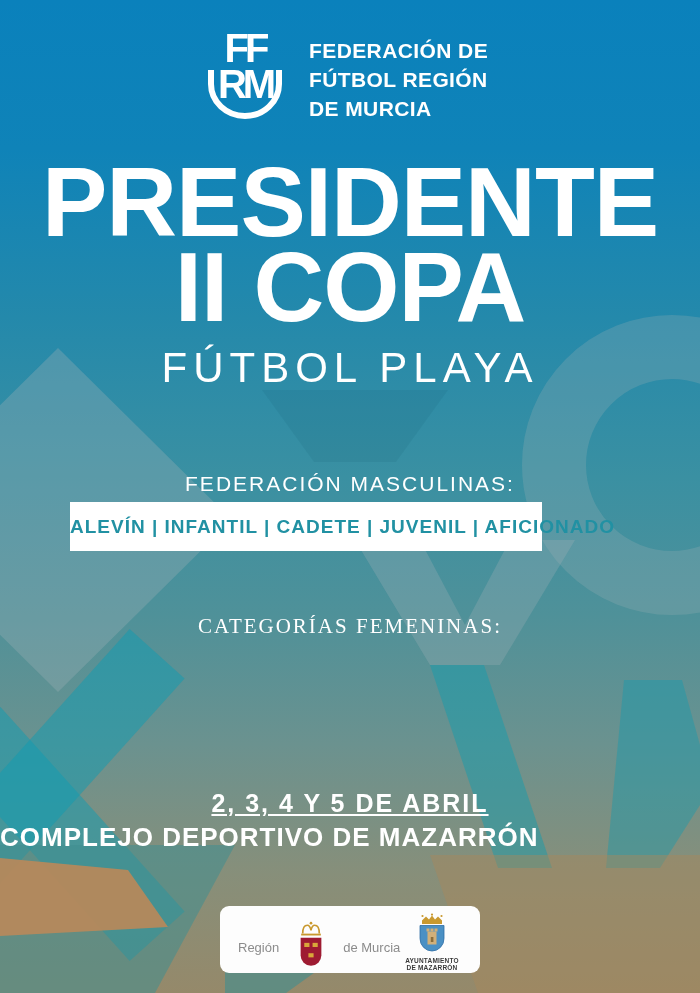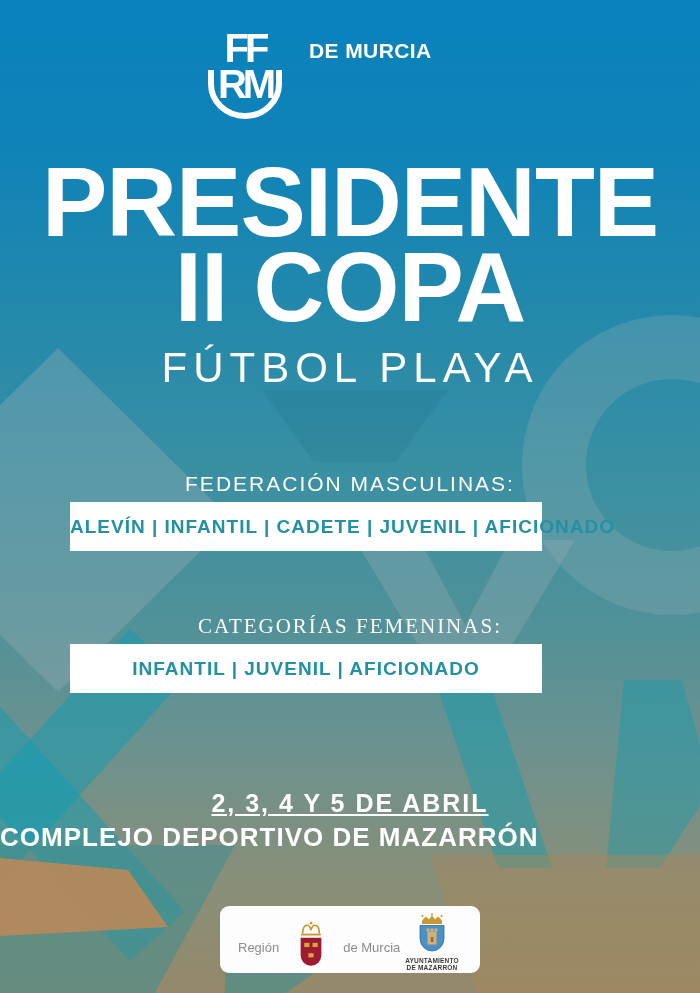--- a/index.html
+++ b/index.html
@@ -92,34 +92,35 @@
     <polygon points="225,960 332,960 286,993 225,993" fill="#3f8e90" fill-opacity="0.60"></polygon>
     <polygon points="430,855 700,855 700,993 478,993" fill="#a8875c" fill-opacity="0.45"></polygon>
   </svg>
 
   <svg class="fed-logo" viewBox="0 0 84 94">
     <text x="42" y="36" text-anchor="middle" font-family="Liberation Sans, sans-serif" font-size="40" font-weight="bold" letter-spacing="-4" fill="#ffffff">FF</text>
     <text x="42" y="72" text-anchor="middle" font-family="Liberation Sans, sans-serif" font-size="40" font-weight="bold" letter-spacing="-4" fill="#ffffff">RM</text>
     <path d="M8,44 V58 A34,32 0 0 0 76,58 V44" stroke="#ffffff" stroke-width="6" fill="none"></path>
   </svg>
   <div class="fed-name">
+    <div>FEDERACIÓN DE</div>
+    <div>FÚTBOL REGIÓN</div>
     <div>DE MURCIA</div>
   </div>
 
   <div class="title">
     <div class="line">PRESIDENTE</div>
     <div class="line">II COPA</div>
   </div>
   <div class="subtitle">FÚTBOL PLAYA</div>
 
   <div class="cat-label m">FEDERACIÓN MASCULINAS:</div>
   <div class="cat-box m">ALEVÍN | INFANTIL | CADETE | JUVENIL | AFICIONADO</div>
 
   <div class="cat-label f">CATEGORÍAS FEMENINAS:</div>
-  <div class="cat-box f">INFANTIL | JUVENIL | AFICIONADO</div>
 
   <div class="event-dates">2, 3, 4 Y 5 DE ABRIL</div>
   <div class="event-venue">COMPLEJO DEPORTIVO DE MAZARRÓN</div>
 
   <div class="sponsor-card">
     <div class="murcia-lockup">
       <span>Región</span>
       <svg width="32" height="56" viewBox="0 0 30 54">
         <path d="M7,14 q0,-8 4.5,-8 q2.5,0 3.5,5 q1,-5 3.5,-5 q4.5,0 4.5,8" stroke="#c9992f" stroke-width="1.6" fill="none"></path>
         <circle cx="15" cy="4" r="1.3" fill="#c9992f"></circle>

